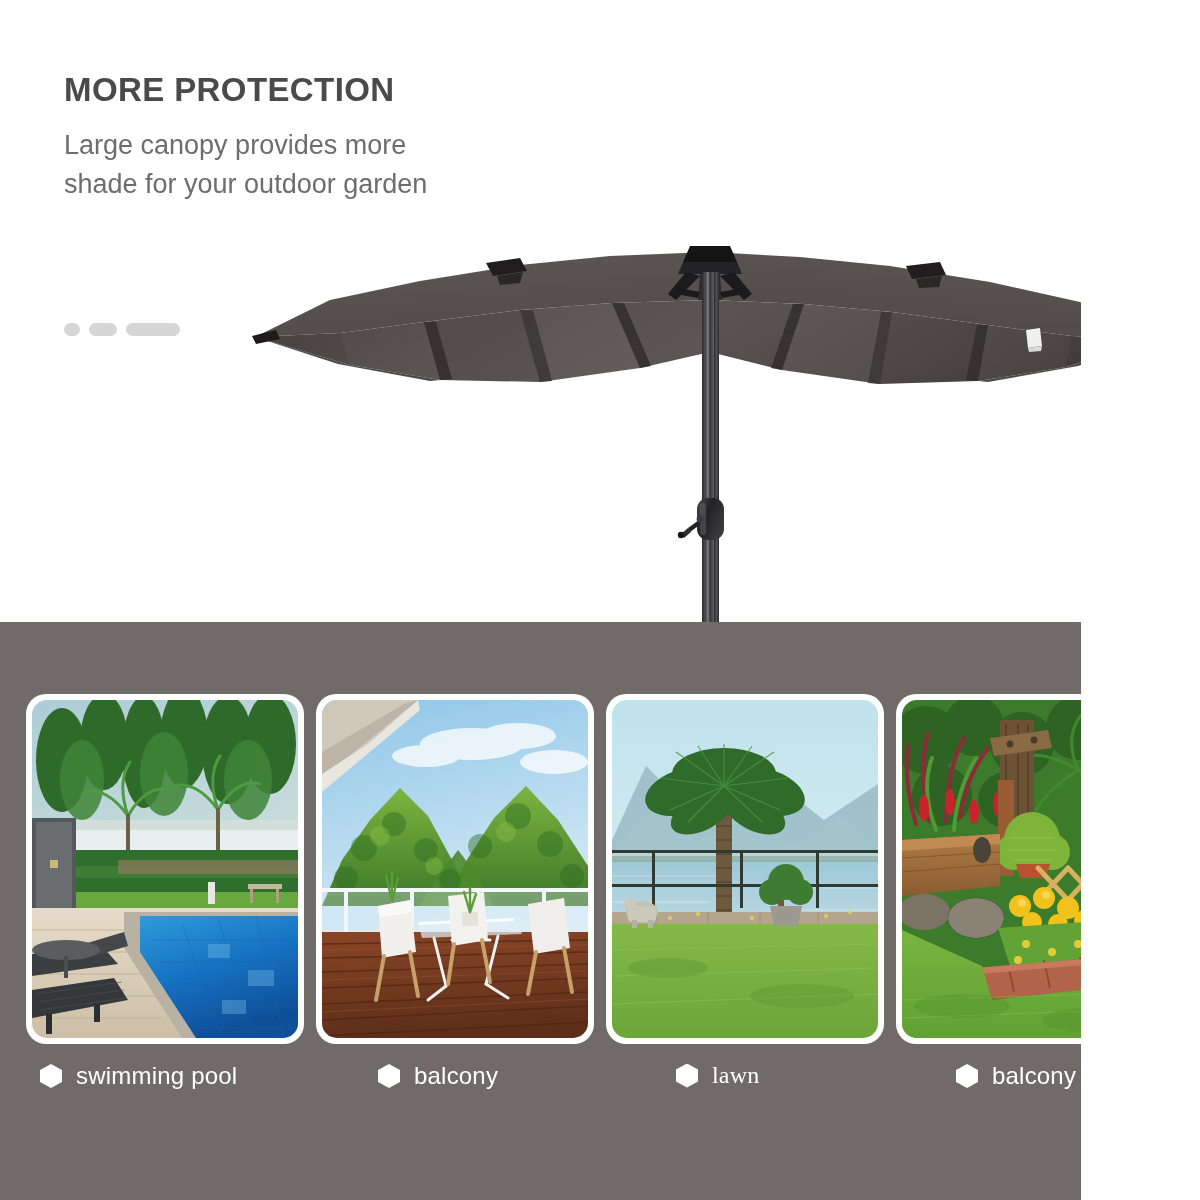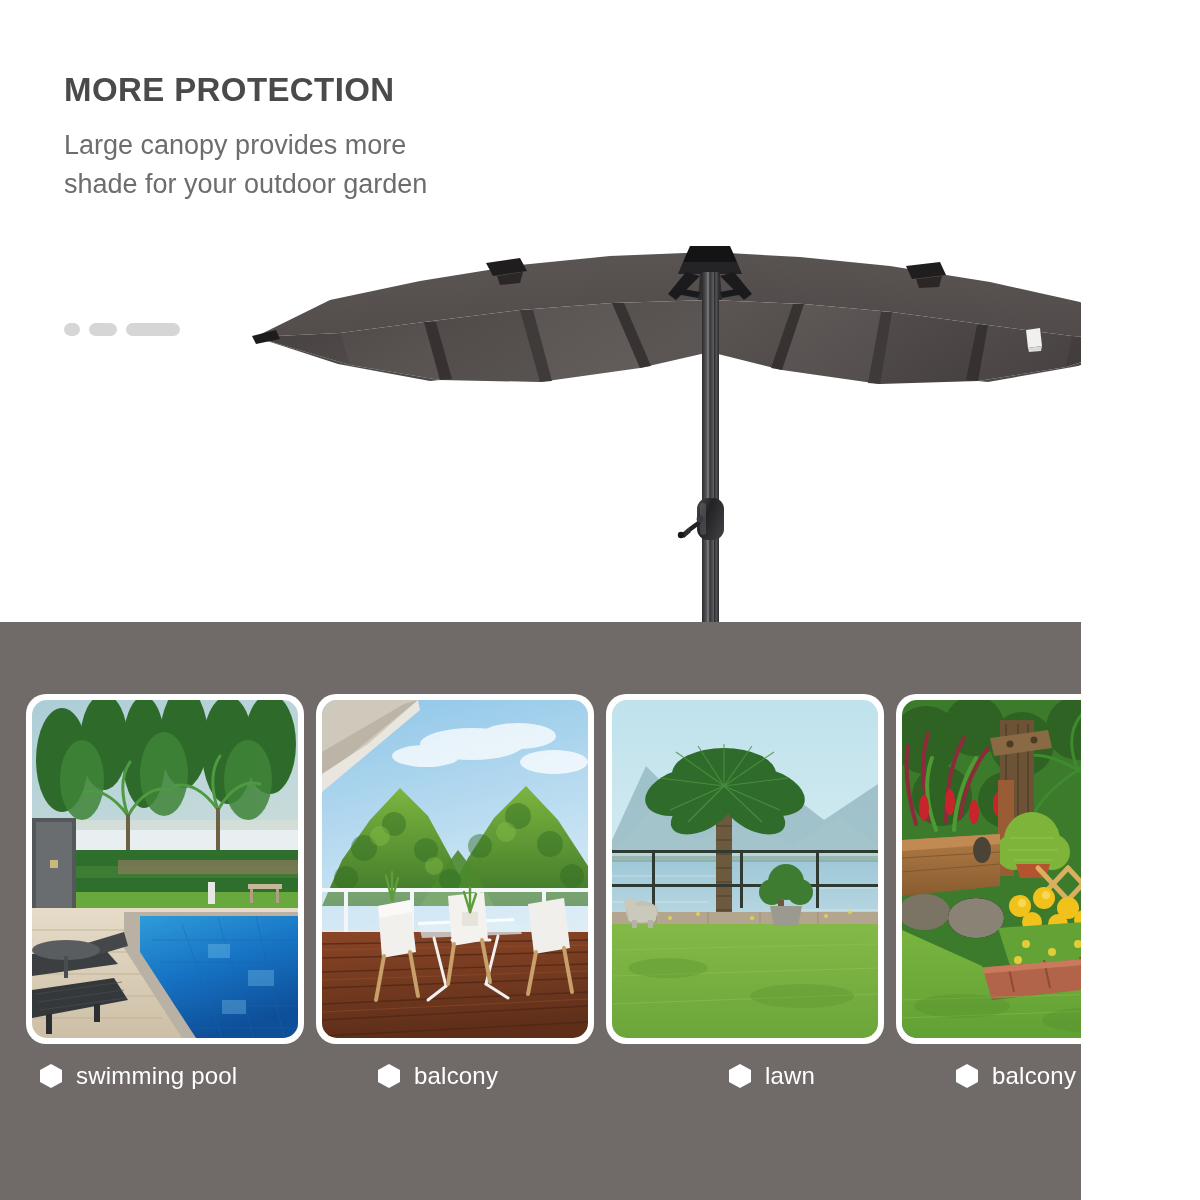--- a/index.html
+++ b/index.html
@@ -54,21 +54,21 @@
 
   .labels{
     position:absolute;left:0;top:440px;width:1200px;height:60px;
   }
   .label{
     position:absolute;display:flex;align-items:center;gap:14px;
     color:#ffffff;font-size:24px;font-weight:400;letter-spacing:.2px;
   }
   .label.l1{left:40px;}
   .label.l2{left:378px;}
-  .label.l3{left:729px;}
+  .label.l3{left:676px;font-family:Liberation Serif, serif;}
   .label.l4{left:956px;}
   .hex{
     width:22px;height:24px;background:#ffffff;flex:0 0 auto;
     clip-path:polygon(50% 0%,100% 25%,100% 75%,50% 100%,0% 75%,0% 25%);
   }
 </style>
 </head>
 <body>
 
 <div class="page">

